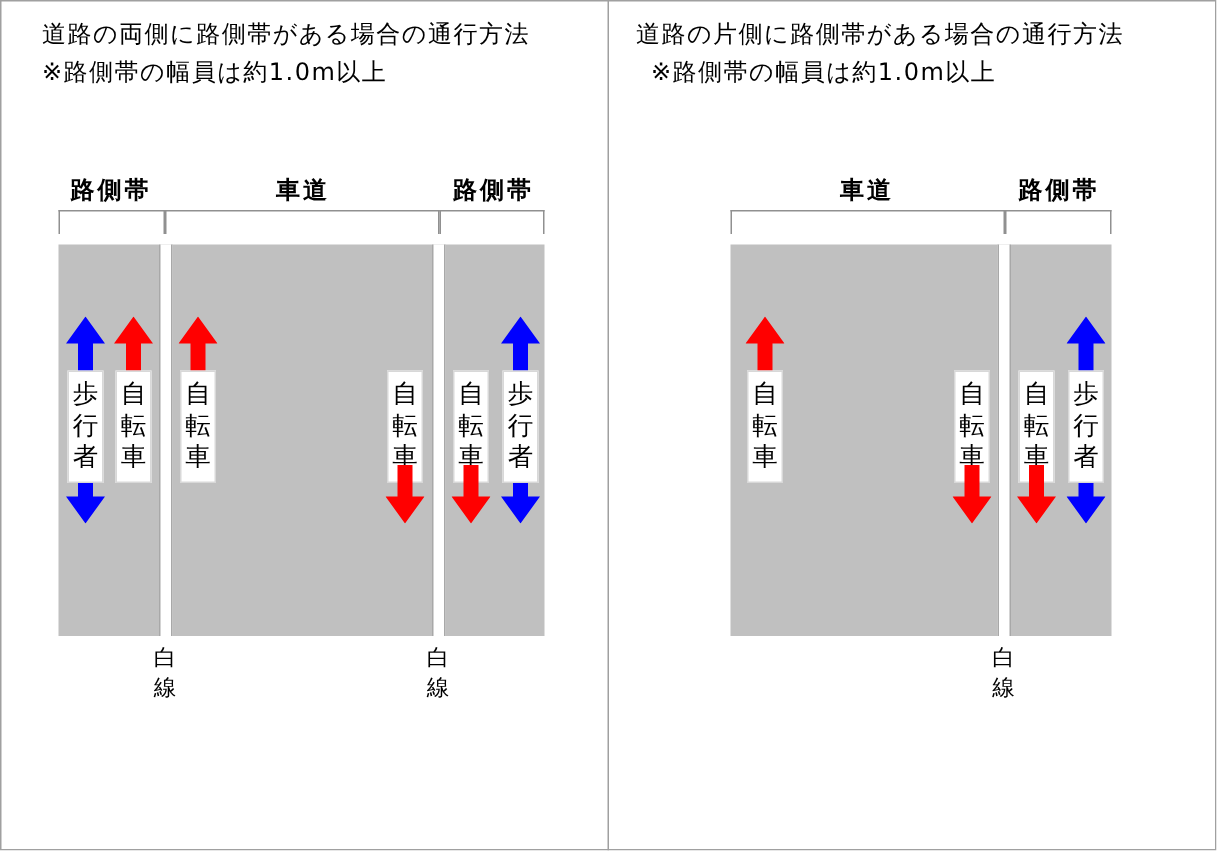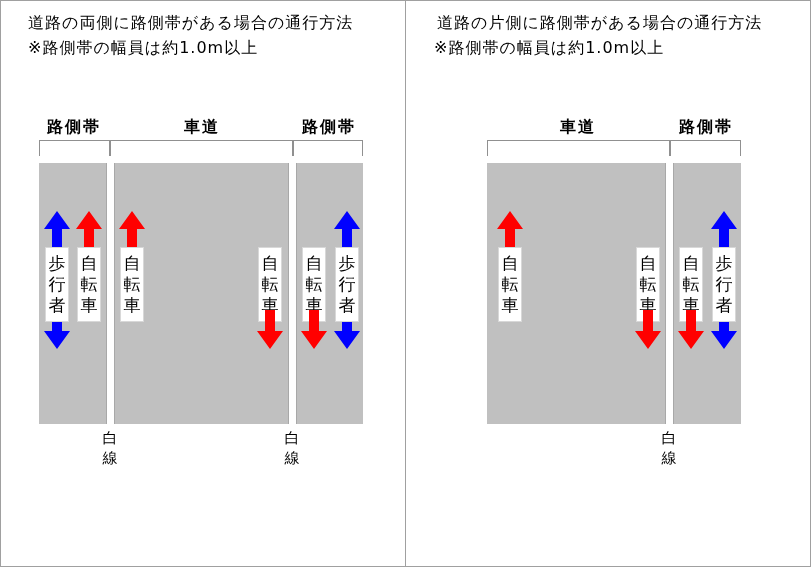--- a/index.html
+++ b/index.html
@@ -96,21 +96,21 @@
 
   <div class="wl-label" style="left:100px;top:428px;">
     <span>白</span><br><span>線</span>
   </div>
   <div class="wl-label" style="left:282px;top:428px;">
     <span>白</span><br><span>線</span>
   </div>
 </div>
 
 <div>
-  <div class="title" style="left:437px;top:12px;">道路の片側に路側帯がある場合の通行方法</div>
+  <div class="title" style="left:424px;top:12px;">道路の片側に路側帯がある場合の通行方法</div>
   <div class="title" style="left:434px;top:37px;">※路側帯の幅員は約1.0m以上</div>
 
   <div class="zone-label" style="left:487px;top:117px;width:182px;">車道</div>
   <div class="zone-label" style="left:671px;top:117px;width:70px;">路側帯</div>
 
   <div class="bracket" style="left:487px;top:140px;width:183px;"></div>
   <div class="bracket" style="left:670px;top:140px;width:71px;"></div>
 
   <div class="road" style="left:487px;top:163px;width:254px;height:261px;"></div>
   <div class="whiteline" style="left:665px;top:163px;width:9px;height:261px;"></div>

